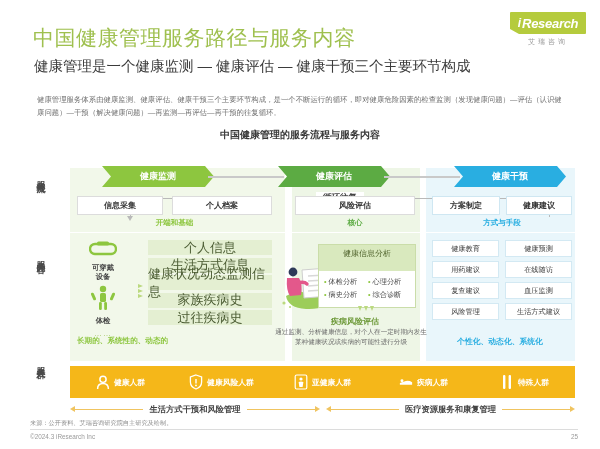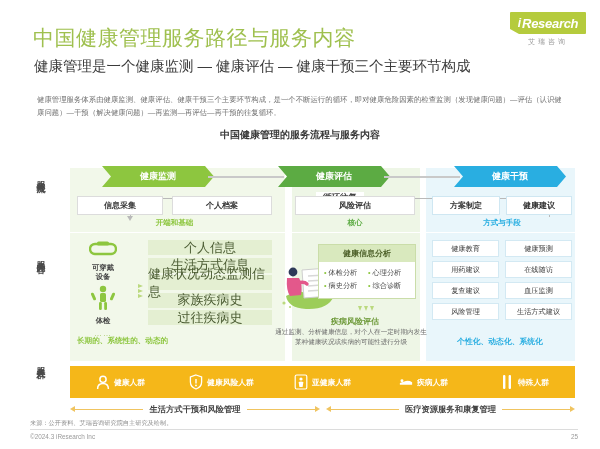--- a/index.html
+++ b/index.html
@@ -150,22 +150,22 @@
   }
 
   
   .illus { position: absolute; left: 246px; top: 112px; width: 64px; height: 58px; }
 
   .anabox {
     position: absolute; left: 288px; top: 100px; width: 98px;
     border: 1px solid #CADDA9; background: #fff;
   }
   .anabox .ab-head {
-    background: #D9E9BE; color: #4d6029; font-size: 8px; font-weight: bold;
-    text-align: center; padding: 3px 0 3px;
+    background: #D9E9BE; color: #4d6029; font-size: 8px; font-weight: normal;
+    text-align: center; padding: 3px 0 12px;
   }
   .anabox .ab-grid {
     display: grid; grid-template-columns: 1fr 1fr; gap: 3px 2px; padding: 6px 5px 7px;
   }
   .anabox .ab-item { font-size: 7.2px; color: #4a4a4a; white-space: nowrap; }
   .anabox .ab-item::before { content: "• "; color: #8DC63F; }
 
   .mid-arrows {
     position: absolute; left: 321px; top: 162px; width: 30px;
     display: flex; gap: 2px; justify-content: center;

